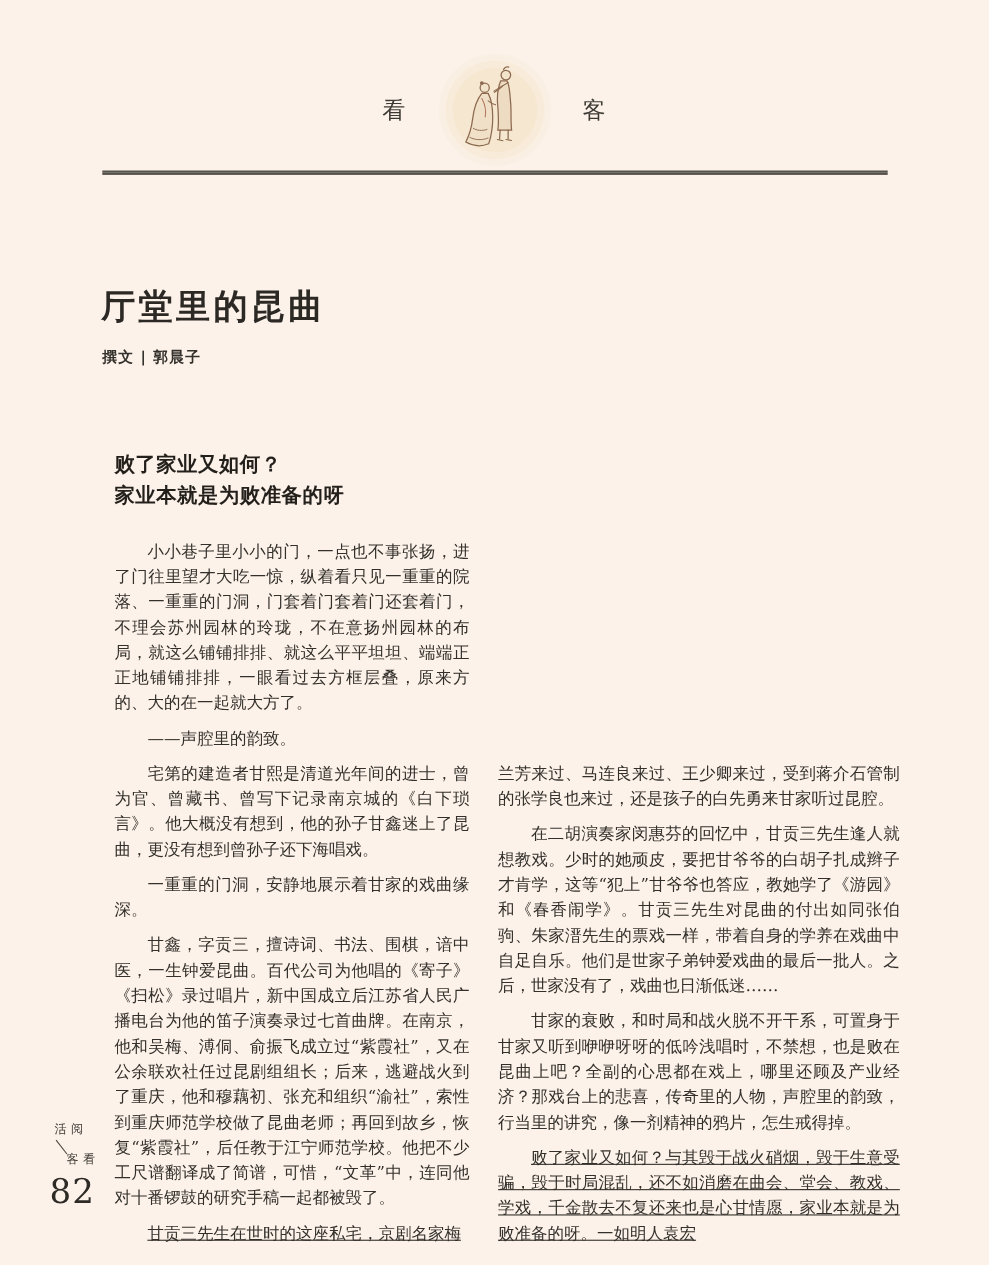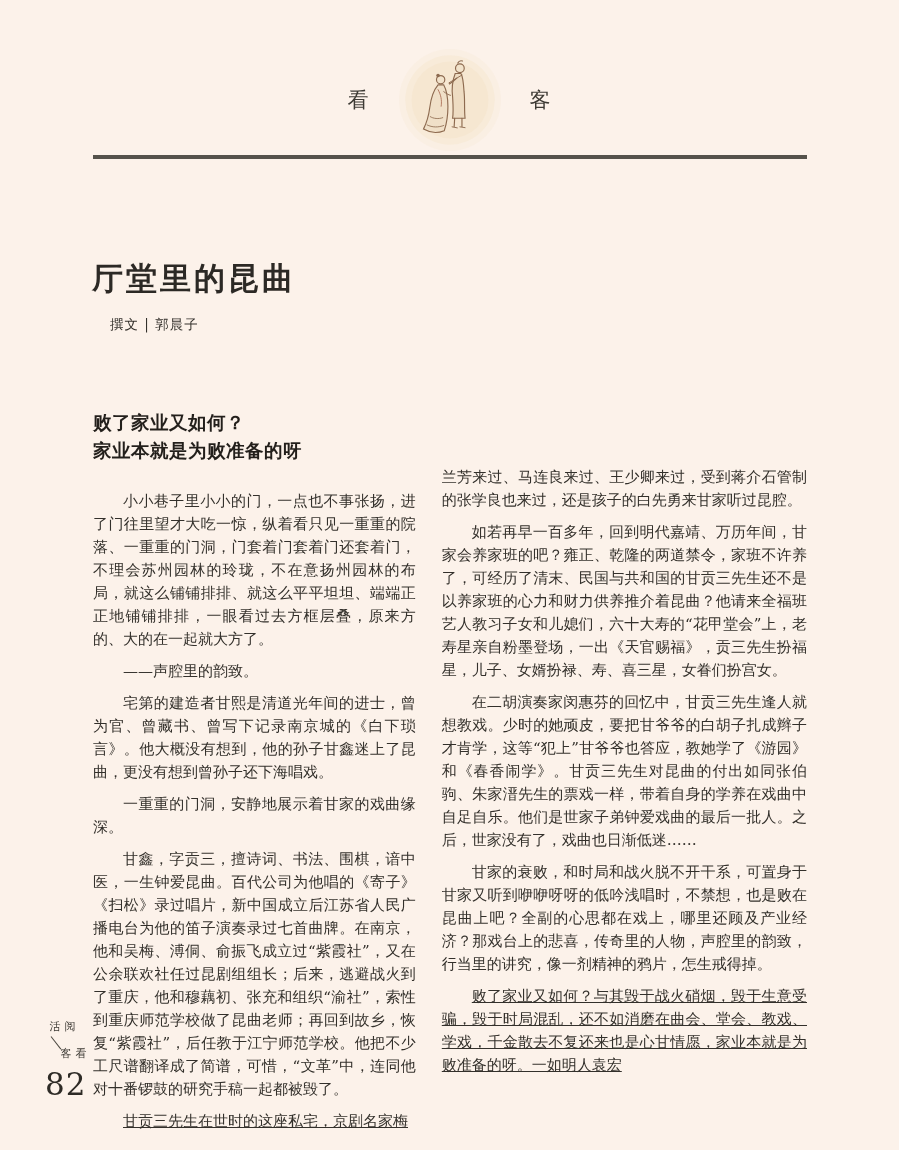--- a/index.html
+++ b/index.html
@@ -32,29 +32,29 @@
     border-top:2px solid #55524b;
     border-bottom:2px solid #55524b;
   }
 
   
   .title {
     position:absolute; left:92px; top:258px;
     font-size:31px; font-weight:700; letter-spacing:3px; color:#2c2925;
   }
   .byline {
-    position:absolute; left:110px; top:316px;
+    position:absolute; left:93px; top:316px;
     font-family:"DejaVu Sans", sans-serif;
-    font-size:13.5px; font-weight:400; color:#34312c; letter-spacing:1px;
+    font-size:13.5px; font-weight:700; color:#34312c; letter-spacing:1px;
   }
 
   
   .columns {
-    position:absolute; left:93px; top:409px; width:714px;
-    display:flex; gap:26px; align-items:center;
+    position:absolute; left:104px; top:409px; width:714px;
+    display:flex; gap:26px; align-items:flex-end;
   }
   .col { font-size:15px; line-height:23px; text-align:justify; }
   .col-left  { width:327px; }
   .col-right { width:370px; }
   .section-heading {
     font-size:18.5px; font-weight:700; line-height:28px;
     color:#231f1b; margin-bottom:25px; letter-spacing:0.5px;
     text-align:left;
   }
   .para { text-indent:2em; margin-bottom:9px; color:#33302b; }
@@ -131,21 +131,20 @@
           <p class="para">——声腔里的韵致。</p>
           <p class="para">宅第的建造者甘熙是清道光年间的进士，曾为官、曾藏书、曾写下记录南京城的《白下琐言》。他大概没有想到，他的孙子甘鑫迷上了昆曲，更没有想到曾孙子还下海唱戏。</p>
           <p class="para">一重重的门洞，安静地展示着甘家的戏曲缘深。</p>
           <p class="para">甘鑫，字贡三，擅诗词、书法、围棋，谙中医，一生钟爱昆曲。百代公司为他唱的《寄子》《扫松》录过唱片，新中国成立后江苏省人民广播电台为他的笛子演奏录过七首曲牌。在南京，他和吴梅、溥侗、俞振飞成立过“紫霞社”，又在公余联欢社任过昆剧组组长；后来，逃避战火到了重庆，他和穆藕初、张充和组织“渝社”，索性到重庆师范学校做了昆曲老师；再回到故乡，恢复“紫霞社”，后任教于江宁师范学校。他把不少工尺谱翻译成了简谱，可惜，“文革”中，连同他对十番锣鼓的研究手稿一起都被毁了。</p>
           <p class="para">甘贡三先生在世时的这座私宅，京剧名家梅</p>
         </div>
     </div>
     <div class="col col-right">
       <div>
           <p class="para no-indent">兰芳来过、马连良来过、王少卿来过，受到蒋介石管制的张学良也来过，还是孩子的白先勇来甘家听过昆腔。</p>
-          <p class="para">如若再早一百多年，回到明代嘉靖、万历年间，甘家会养家班的吧？雍正、乾隆的两道禁令，家班不许养了，可经历了清末、民国与共和国的甘贡三先生还不是以养家班的心力和财力供养推介着昆曲？他请来全福班艺人教习子女和儿媳们，六十大寿的“花甲堂会”上，老寿星亲自粉墨登场，一出《天官赐福》，贡三先生扮福星，儿子、女婿扮禄、寿、喜三星，女眷们扮宫女。</p>
           <p class="para">在二胡演奏家闵惠芬的回忆中，甘贡三先生逢人就想教戏。少时的她顽皮，要把甘爷爷的白胡子扎成辫子才肯学，这等“犯上”甘爷爷也答应，教她学了《游园》和《春香闹学》。甘贡三先生对昆曲的付出如同张伯驹、朱家溍先生的票戏一样，带着自身的学养在戏曲中自足自乐。他们是世家子弟钟爱戏曲的最后一批人。之后，世家没有了，戏曲也日渐低迷……</p>
           <p class="para">甘家的衰败，和时局和战火脱不开干系，可置身于甘家又听到咿咿呀呀的低吟浅唱时，不禁想，也是败在昆曲上吧？全副的心思都在戏上，哪里还顾及产业经济？那戏台上的悲喜，传奇里的人物，声腔里的韵致，行当里的讲究，像一剂精神的鸦片，怎生戒得掉。</p>
           <p class="para">败了家业又如何？与其毁于战火硝烟，毁于生意受骗，毁于时局混乱，还不如消磨在曲会、堂会、教戏、学戏，千金散去不复还来也是心甘情愿，家业本就是为败准备的呀。一如明人袁宏</p>
         </div>
     </div>
   </div>
 
   <div class="margin-label">
     <span class="margin-word first">阅活</span>
     <span class="margin-slash"></span>

